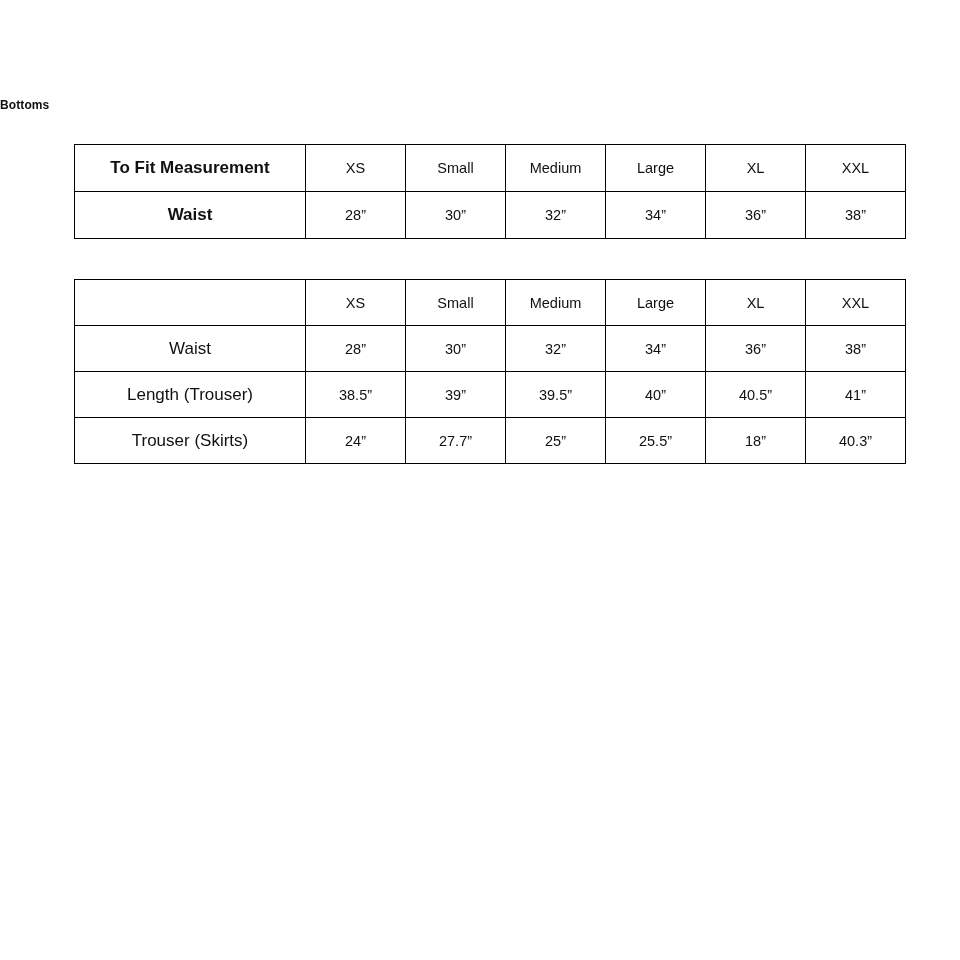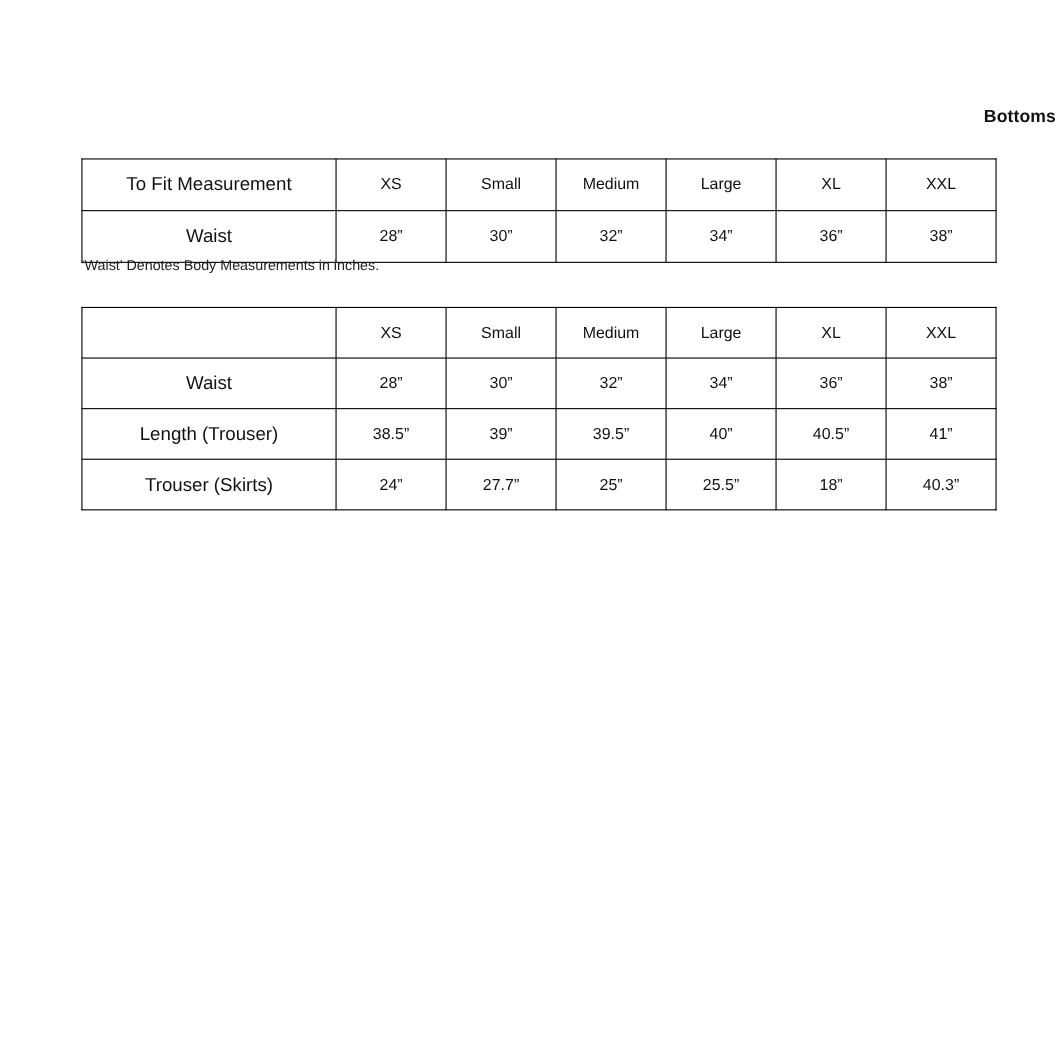--- a/index.html
+++ b/index.html
@@ -22,22 +22,22 @@
     top: 0;
     width: 960px;
     height: 960px;
   }
 
   .title {
     position: absolute;
     left: 0;
     top: 98px;
     width: 960px;
-    text-align: right;
-    font-size: 16px;
+    text-align: left;
+    font-size: 12px;
     font-weight: bold;
     color: #111111;
     letter-spacing: 0.1px;
   }
 
   table {
     border-collapse: collapse;
     table-layout: fixed;
   }
 
@@ -55,20 +55,21 @@
     left: 74px;
     top: 144px;
     width: 812px;
   }
   .fit-table td {
     height: 44px;
   }
   .fit-table .label-col {
     width: 228px;
     font-size: 17px;
+    font-weight: bold;
   }
   .fit-table .size-col {
     width: 97px;
     font-size: 14.5px;
   }
   .fit-table .val {
     font-size: 14.5px;
   }
   .fit-table .rowhead {
     font-size: 17px;
@@ -138,21 +139,20 @@
         <td class="val">28”</td>
         <td class="val">30”</td>
         <td class="val">32”</td>
         <td class="val">34”</td>
         <td class="val">36”</td>
         <td class="val">38”</td>
       </tr>
     </tbody>
   </table>
 
-  <div class="note">‘Waist’ Denotes Body Measurements in inches.</div>
 
   <table class="meas-table">
     <tbody>
       <tr>
         <td class="label-col blank-cell"></td>
         <td class="size-col">XS</td>
         <td class="size-col">Small</td>
         <td class="size-col">Medium</td>
         <td class="size-col">Large</td>
         <td class="size-col">XL</td>

